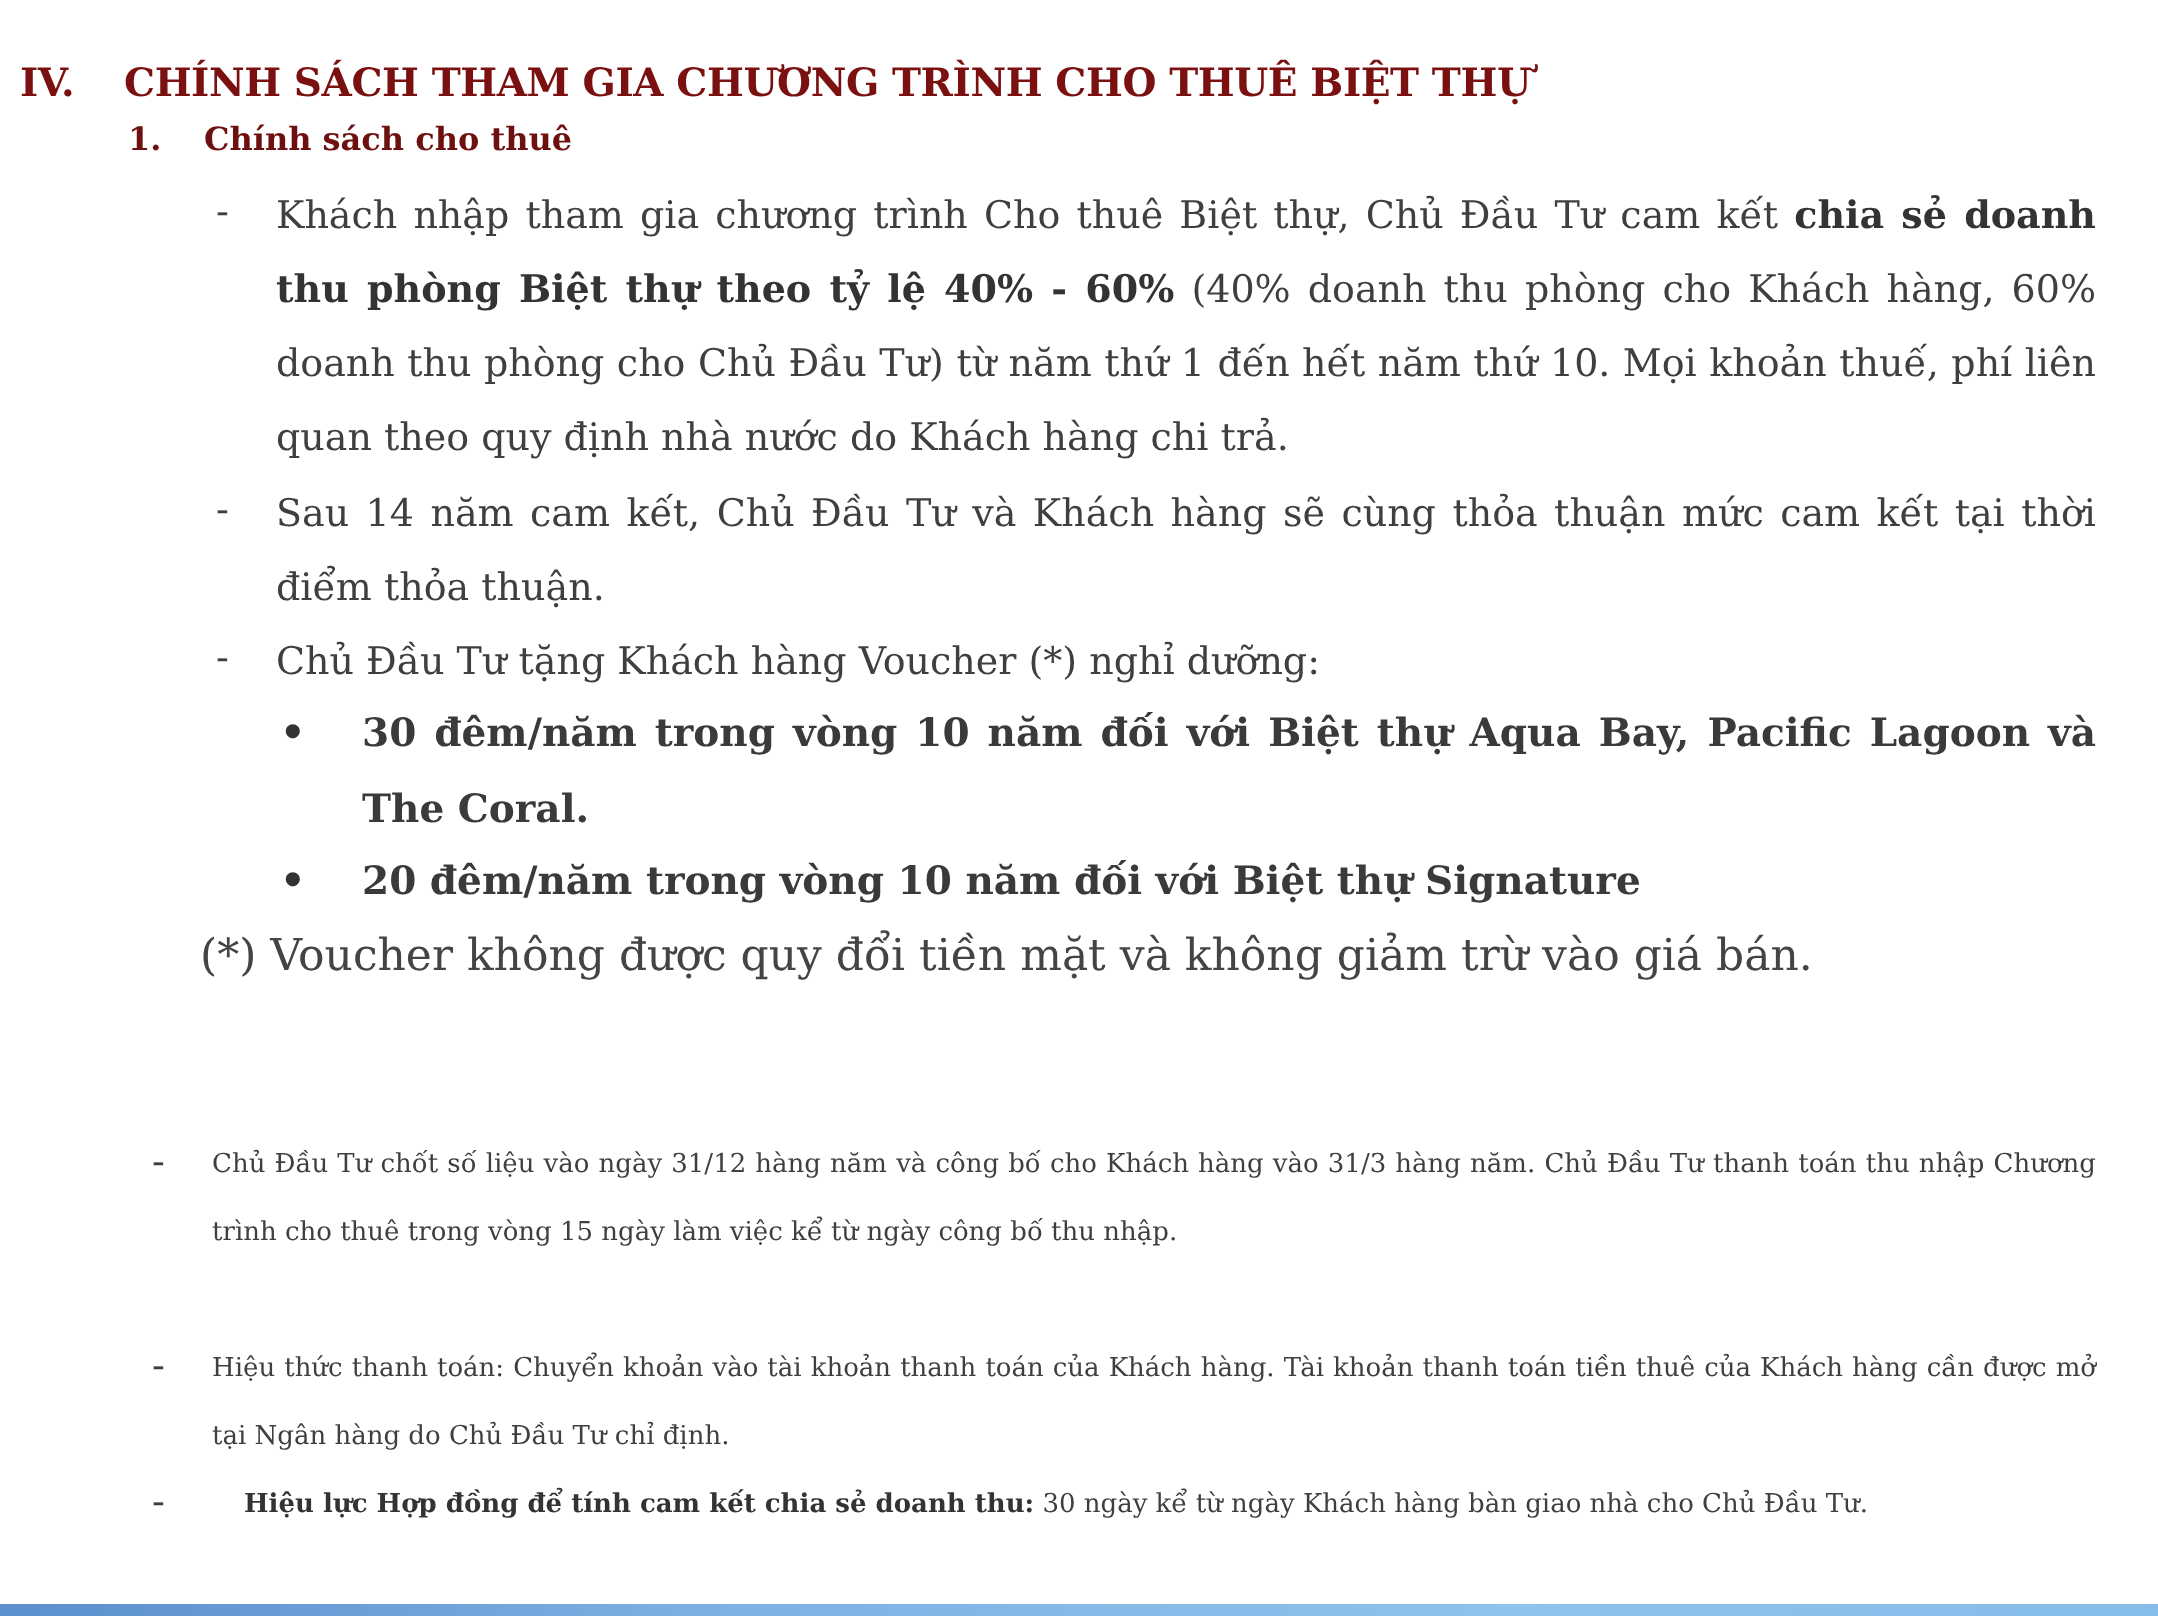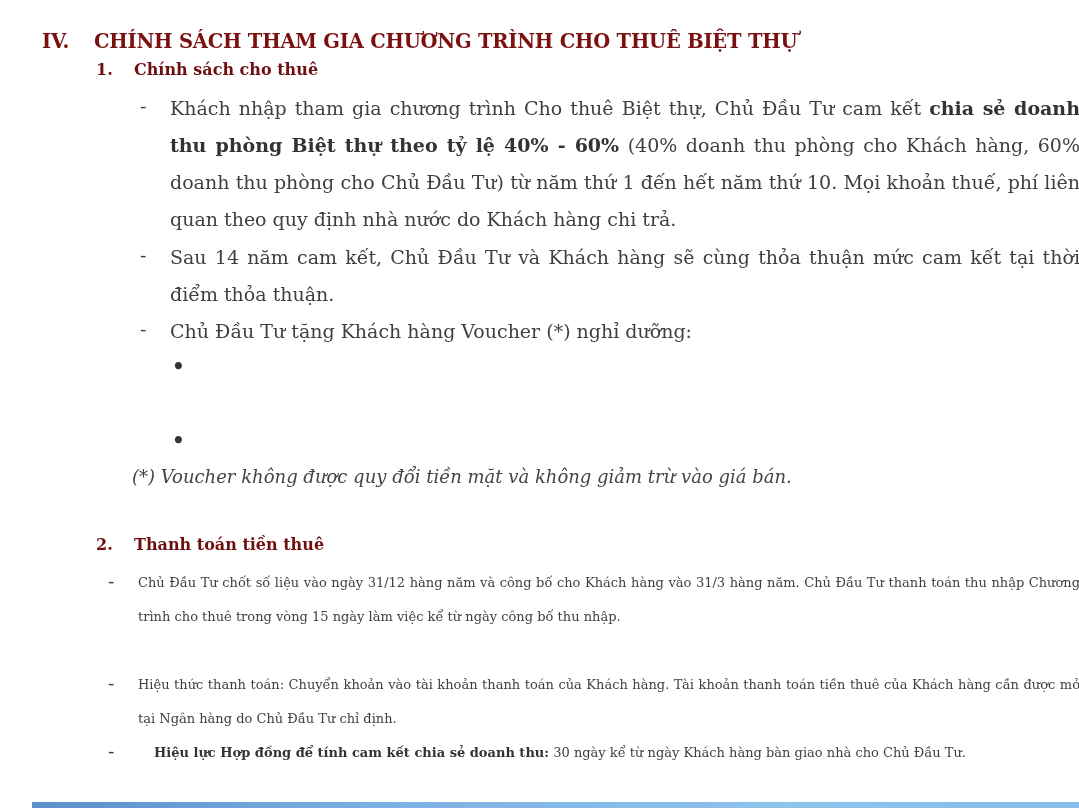--- a/index.html
+++ b/index.html
@@ -13,21 +13,20 @@
     position: relative;
     overflow: hidden;
     font-family: "DejaVu Serif", "Liberation Serif", serif;
     color: #3b3b3b;
   }
   .page {
     position: absolute;
     left: 0; top: 0;
     width: 937px;
     height: 808px;
-    margin-left: 32px;
   }
   .abs { position: absolute; white-space: nowrap; }
 
   
   .h-roman {
     left: 10px; top: 30px;
     font-size: 19.5px;
     font-weight: bold;
     color: #7a1010;
     letter-spacing: -0.2px;
@@ -66,22 +65,21 @@
   .bullet-text {
     position: absolute;
     font-size: 19.5px;
     line-height: 38px;
     font-weight: bold;
     color: #3a3a3a;
     text-align: justify;
     text-align-last: left;
   }
   .note {
-    font-size: 18px;
-    font-style: italic;
+    font-size: 22px;
     color: #444;
   }
   .para2 {
     position: absolute;
     font-size: 13px;
     line-height: 34px;
     color: #3f3f3f;
     text-align: justify;
     text-align-last: left;
   }
@@ -110,28 +108,27 @@
     <span>Khách nhập tham gia chương trình Cho thuê Biệt thự, Chủ Đầu Tư cam kết </span><span class="b">chia sẻ doanh thu phòng Biệt thự theo tỷ lệ 40% - 60%</span><span> (40% doanh thu phòng cho Khách hàng, 60% doanh thu phòng cho Chủ Đầu Tư) từ năm thứ 1 đến hết năm thứ 10. Mọi khoản thuế, phí liên quan theo quy định nhà nước do Khách hàng chi trả.</span>
   </div>
 
   <span class="dash" style="left:108px; top:244px;">-</span>
   <div class="para" style="left:138px; top:239px; width:910px;">Sau 14 năm cam kết, Chủ Đầu Tư và Khách hàng sẽ cùng thỏa thuận mức cam kết tại thời điểm thỏa thuận.</div>
 
   <span class="dash" style="left:108px; top:318px;">-</span>
   <div class="para" style="left:138px; top:313px; width:910px;">Chủ Đầu Tư tặng Khách hàng Voucher (*) nghỉ dưỡng:</div>
 
   <span class="bullet" style="left:140px; top:354px;">•</span>
+  <div class="bullet-text" style="left:181px; top:348px; width:867px;">30 đêm/năm trong vòng 10 năm đối với Biệt thự Aqua Bay, Pacific Lagoon và The Coral.</div>
 
   <span class="bullet" style="left:140px; top:428px;">•</span>
+  <div class="bullet-text" style="left:181px; top:422px; width:867px;">20 đêm/năm trong vòng 10 năm đối với Biệt thự Signature</div>
 
   <div class="abs note" style="left:100px; top:466px;">(*) Voucher không được quy đổi tiền mặt và không giảm trừ vào giá bán.</div>
 
-  <div class="abs h-sub" style="left:64px; top:535px;">
-    <span class="num">2.</span><span>Thanh toán tiền thuê</span>
-  </div>
 
   <span class="dash" style="left:76px; top:570px;">-</span>
   <div class="para2" style="left:106px; top:566px; width:942px;">Chủ Đầu Tư chốt số liệu vào ngày  31/12 hàng năm và công bố cho Khách hàng vào 31/3 hàng năm. Chủ Đầu Tư thanh toán thu nhập Chương trình cho thuê trong vòng 15 ngày làm việc kể từ ngày công bố thu nhập.</div>
 
   <span class="dash" style="left:76px; top:672px;">-</span>
   <div class="para2" style="left:106px; top:668px; width:942px;">Hiệu thức thanh toán: Chuyển khoản vào tài khoản thanh toán của Khách hàng. Tài khoản thanh toán tiền thuê  của Khách hàng cần được mở tại Ngân hàng do Chủ Đầu Tư chỉ định.</div>
 
   <span class="dash" style="left:76px; top:740px;">-</span>
   <div class="para2" style="left:122px; top:736px; width:942px;">
     <span class="b">Hiệu lực Hợp đồng để tính cam kết chia sẻ doanh thu:</span><span> 30 ngày kể từ ngày Khách hàng bàn giao nhà cho Chủ Đầu Tư.</span>

